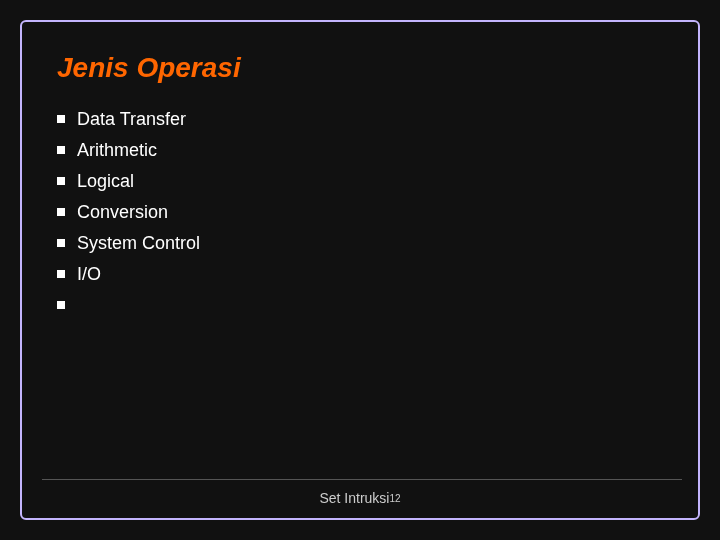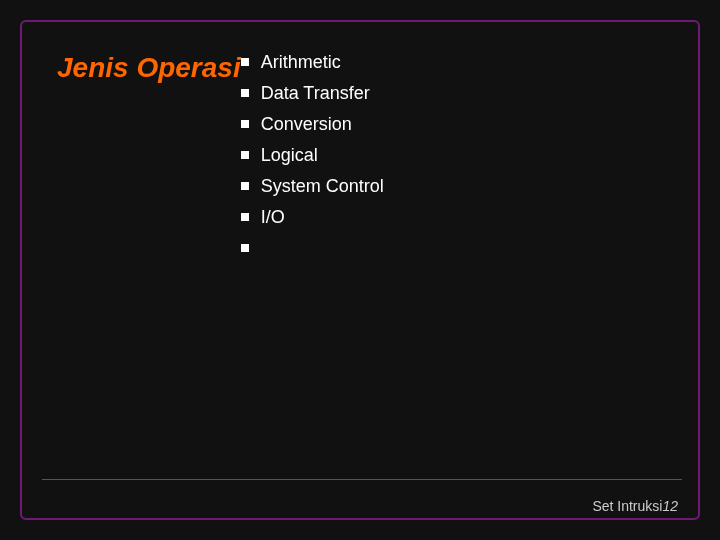--- a/index.html
+++ b/index.html
@@ -17,25 +17,25 @@
       display: flex;
       flex-direction: column;
       align-items: center;
       justify-content: center;
     }
 
     .slide-container {
       width: 680px;
       height: 500px;
       background-color: #111111;
-      border: 2px solid #701a75;
+      border: 2px solid #c4b5fd;
       border-radius: 6px;
       padding: 30px 35px 20px 35px;
       display: flex;
-      flex-direction: row;
+      flex-direction: column;
       position: relative;
     }
 
     .slide-title {
       color: #ff6600;
       font-size: 28px;
       font-weight: bold;
       margin-bottom: 25px;
       font-style: italic;
     }
@@ -59,71 +59,70 @@
       width: 8px;
       height: 8px;
       background-color: #ffffff;
       margin-right: 12px;
       margin-top: 6px;
       flex-shrink: 0;
     }
 
     .slide-footer {
       position: absolute;
-      bottom: 4px;
+      bottom: 12px;
       left: 0;
       right: 0;
       display: flex;
-      justify-content: flex-end;
+      justify-content: center;
       padding: 0 20px;
       align-items: center;
     }
 
     .footer-left {
       color: #cccccc;
       font-size: 14px;
     }
 
     .footer-right {
       color: #cccccc;
-      font-size: 14px;
-      font-style: italic;
+      font-size: 10px;
     }
 
     .footer-divider {
       width: 640px;
       height: 1px;
       background-color: #555555;
       position: absolute;
       bottom: 38px;
       left: 20px;
     }
   </style>
 </head>
 <body>
 
 <div class="slide-container">
   <h1 class="slide-title">Jenis Operasi</h1>
 
   <ul class="bullet-list">
   <li>
         <span class="bullet-square"></span>
+        <span>Data Transfer</span>
+      </li>
+      <li>
+        <span class="bullet-square"></span>
         <span>Arithmetic</span>
       </li>
       <li>
         <span class="bullet-square"></span>
-        <span>Data Transfer</span>
+        <span>Logical</span>
       </li>
       <li>
         <span class="bullet-square"></span>
         <span>Conversion</span>
-      </li>
-      <li>
-        <span class="bullet-square"></span>
-        <span>Logical</span>
       </li>
       <li>
         <span class="bullet-square"></span>
         <span>System Control</span>
       </li>
       <li>
         <span class="bullet-square"></span>
         <span>I/O</span>
       </li>
       <li>

